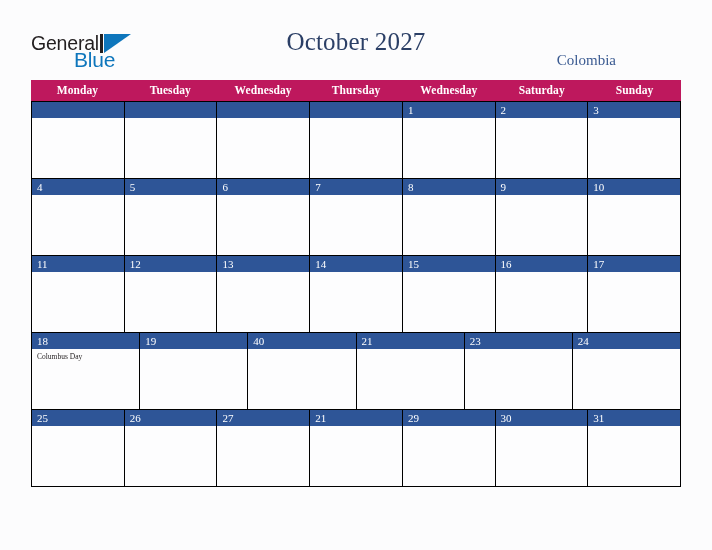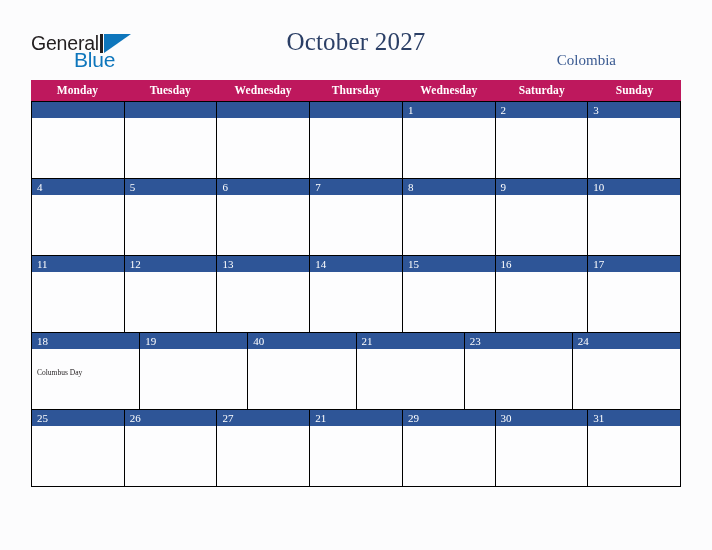--- a/index.html
+++ b/index.html
@@ -161,21 +161,21 @@
     font-size: 11px;
     line-height: 16px;
     padding-left: 5px;
     box-sizing: border-box;
     white-space: nowrap;
   }
   .daynum.empty {
     color: transparent;
   }
   .events {
-    padding: 19px 4px 0 5px;
+    padding: 3px 4px 0 5px;
   }
   .event {
     font-family: "Liberation Serif", serif;
     font-size: 7.5px;
     color: #231f20;
     line-height: 10px;
     white-space: nowrap;
   }
 </style>
 </head>

